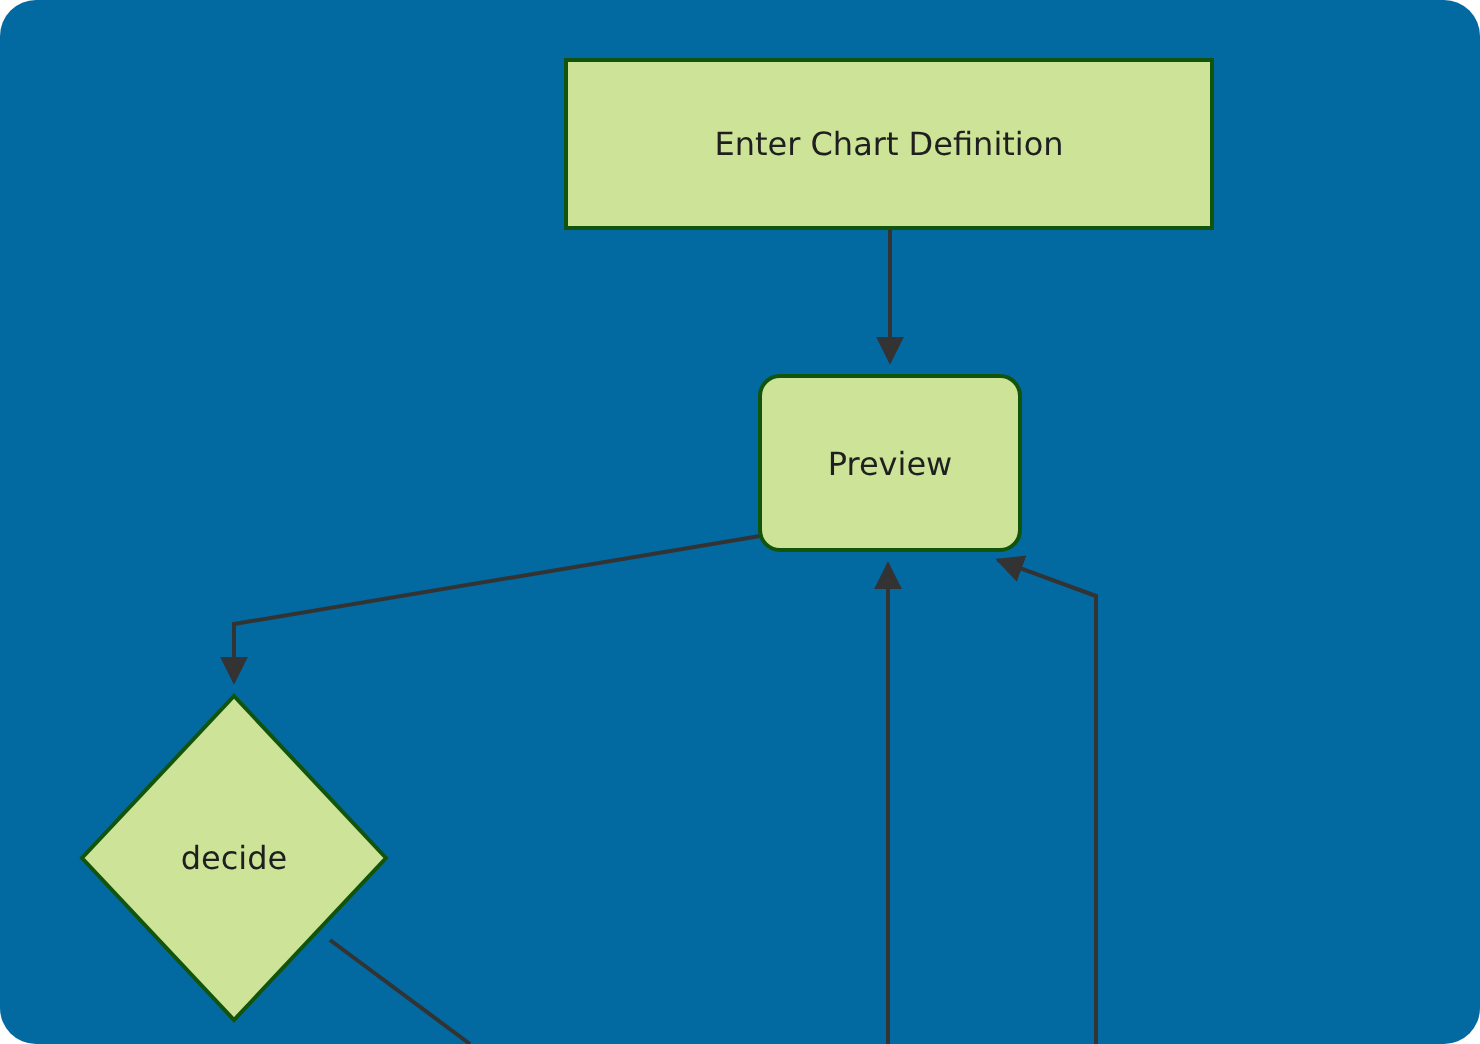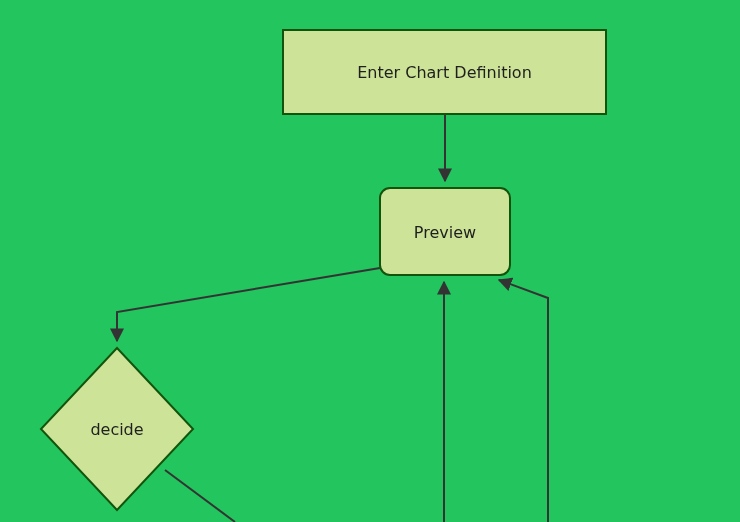--- a/index.html
+++ b/index.html
@@ -11,21 +11,22 @@
   body {
     width: 740px;
     height: 522px;
     overflow: hidden;
     font-family: "DejaVu Sans", "Liberation Sans", sans-serif;
   }
   #diagram-root {
     position: relative;
     width: 740px;
     height: 522px;
-    background: #22c55e;
+    background: #0369a1;
+    border-radius: 18px;
   }
   #flow-svg {
     position: absolute;
     top: 0;
     left: 0;
     width: 740px;
     height: 522px;
     display: block;
   }
   .node-shape {

